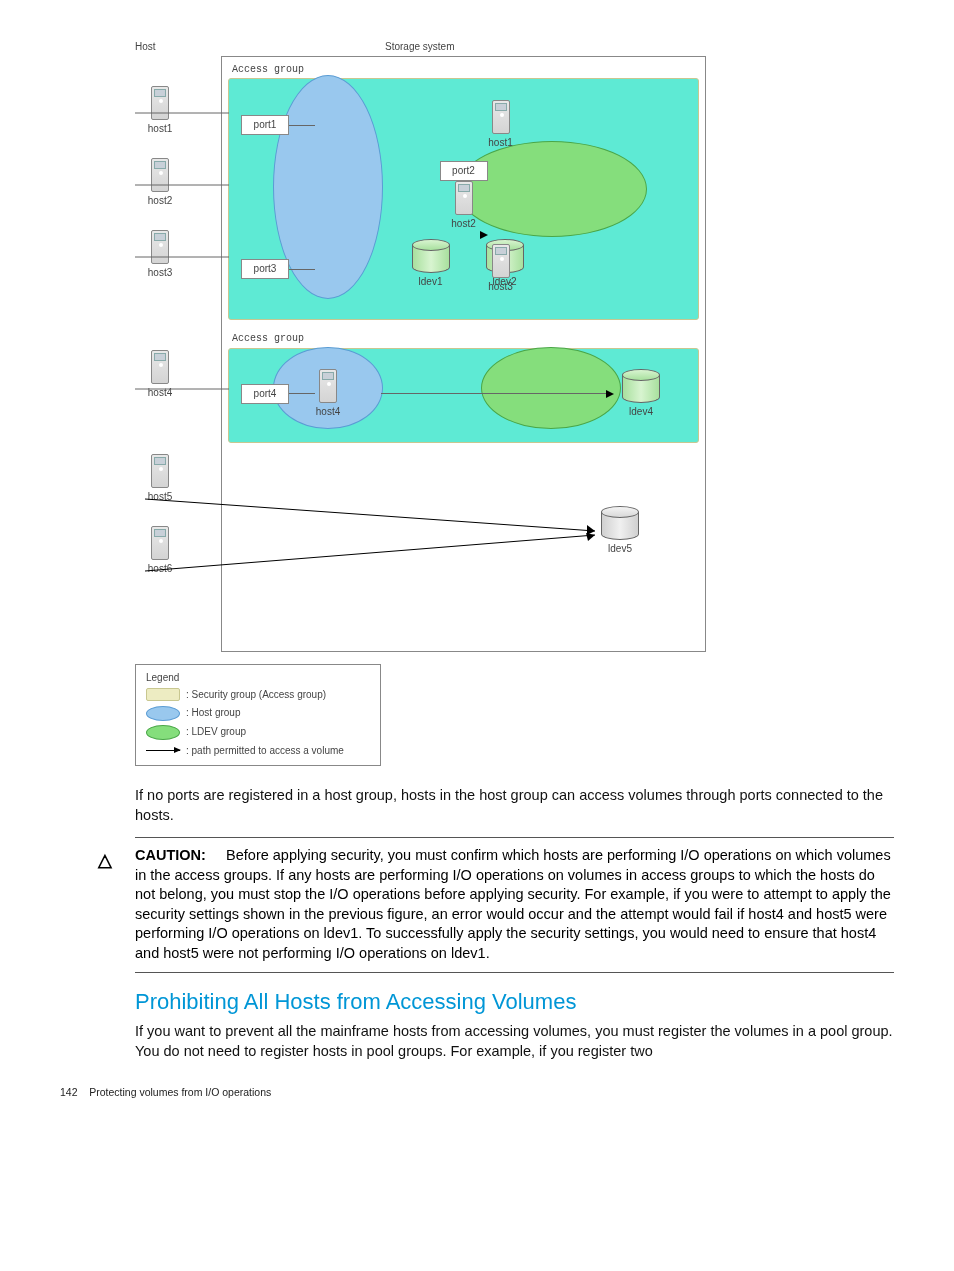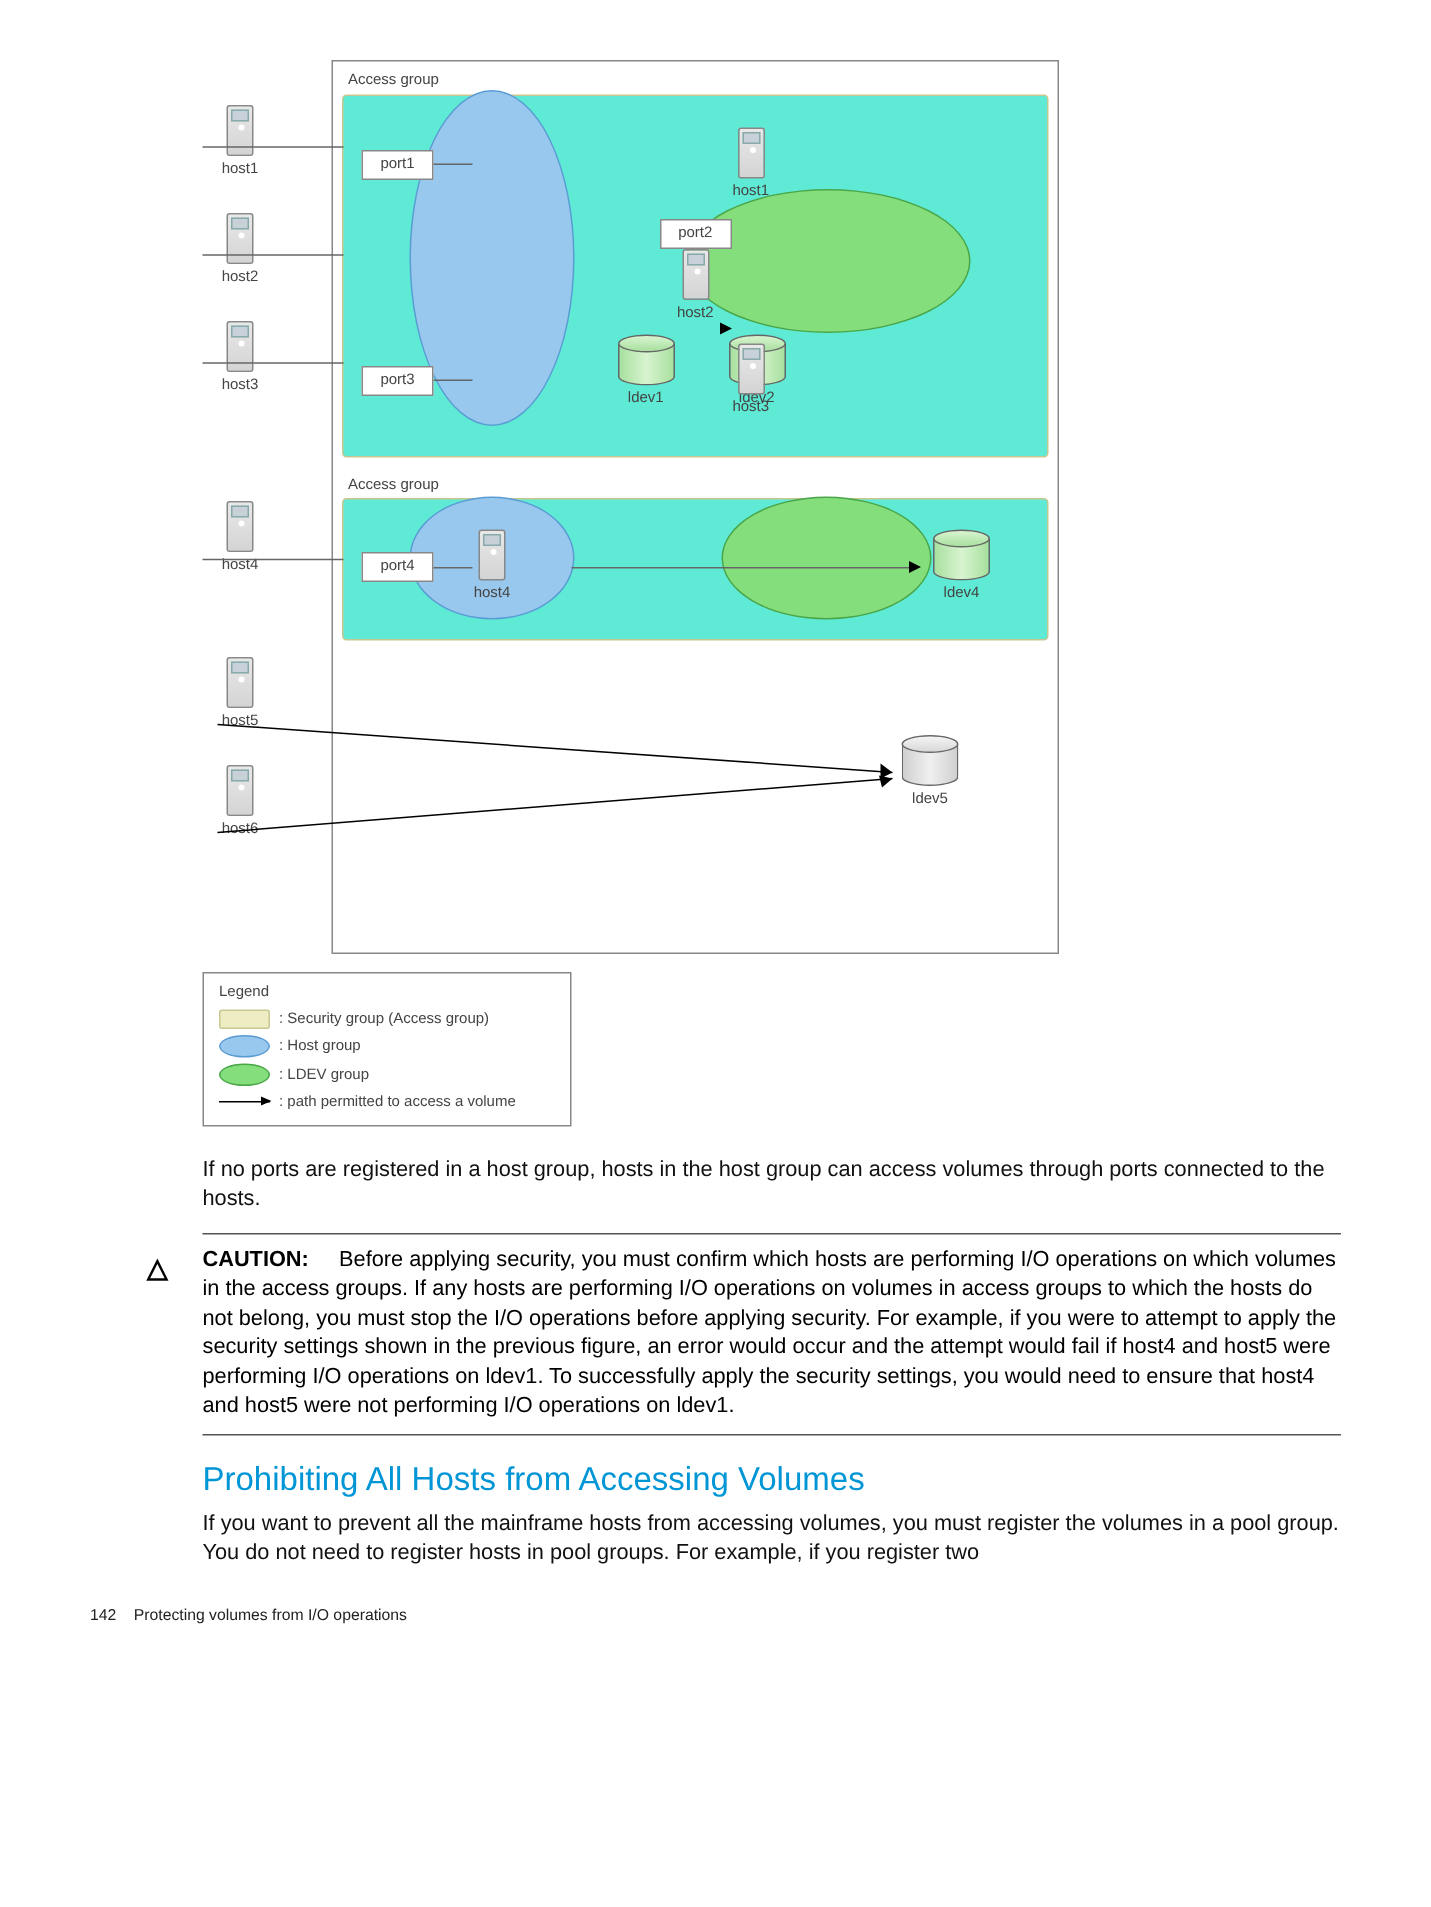--- a/index.html
+++ b/index.html
@@ -27,20 +27,21 @@
     width: 485px;
     border: 1px solid #888;
     position: relative;
     padding: 6px;
   }
   .access-group-label {
     font-size: 10px;
     color: #444;
     margin-bottom: 2px;
     margin-left: 4px;
+    font-family: Liberation Mono, monospace;
   }
   .access-group {
     background: #5eead4;
     border: 1px solid #c8c790;
     border-radius: 3px;
     padding: 10px 12px 14px 12px;
     margin-bottom: 12px;
     position: relative;
   }
   .row {
@@ -155,20 +156,25 @@
   .footer { margin-top:24px; font-size:10.5px; color:#222; }
   .group1 { position:relative; }
   .group2 { position:relative; }
   .bottom-area { position:relative; height:190px; }
   svg.connector { position:absolute; left:0; top:0; pointer-events:none; }
 </style>
 </head>
 <body>
 
 <div class="diagram-wrap">
+  <div class="top-labels">
+    <div style="width:30px;">Host</div>
+    <div style="width:220px;"></div>
+    <div>Storage system</div>
+  </div>
 
   <div style="display:flex; align-items:flex-start;">
 
     <div style="width:50px; position:relative;">
       <div style="height:6px;"></div>
 
       <div style="height:72px; margin-top:24px;">
         <div class="host-glyph">
             <div class="case"></div>
             <div class="host-label">host1</div>

